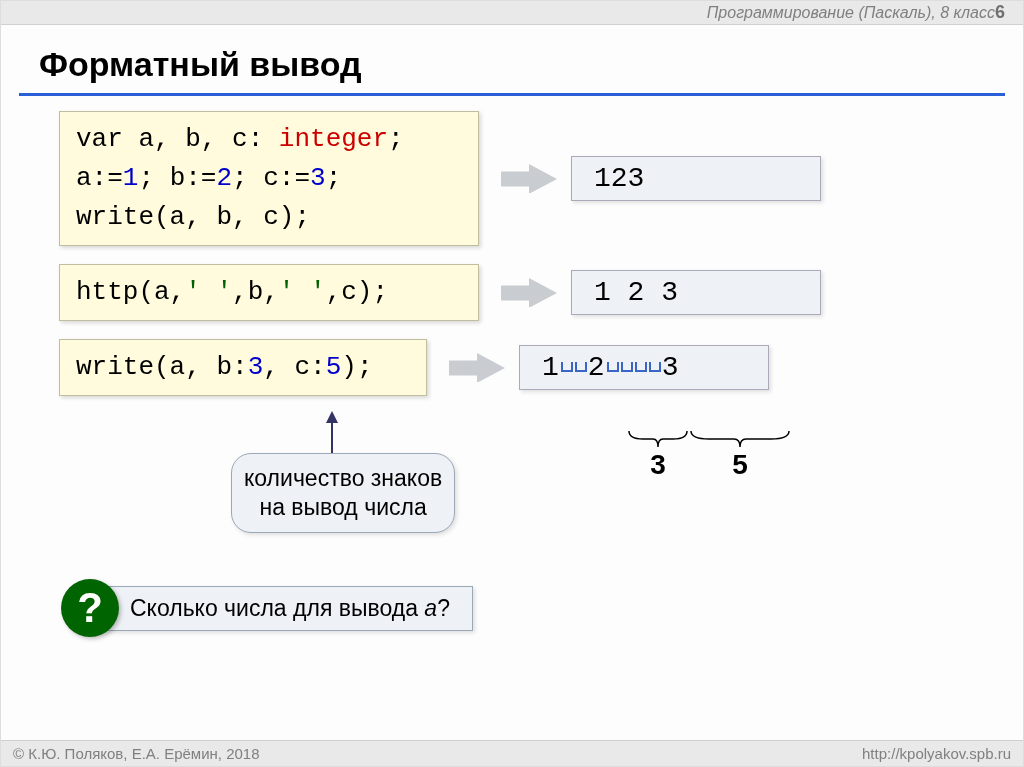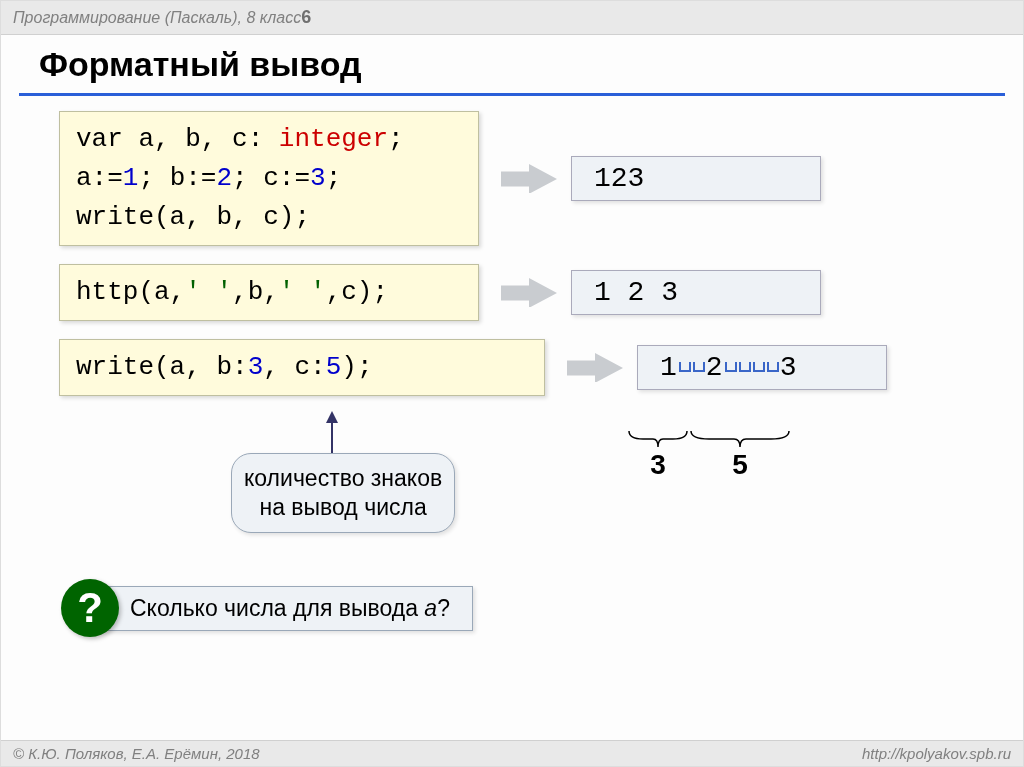--- a/index.html
+++ b/index.html
@@ -8,42 +8,41 @@
     height: 767px;
     background: #fdfdfd;
     font-family: Arial, Helvetica, sans-serif;
     position: relative;
     overflow: hidden;
     border: 1px solid #ddd;
   }
   .header-bar {
     position: absolute;
     top: 0; left: 0; right: 0;
-    height: 34px;
+    height: 24px;
     background: #e9e9e9;
     border-bottom: 1px solid #d0d0d0;
     display: flex;
     align-items: center;
     padding: 0 12px;
     font-style: italic;
     color: #808080;
     font-size: 16px;
-    justify-content: flex-start;
+    justify-content: flex-end;
   }
   .page-num { font-style: normal; font-weight: bold; color: #707070; font-size: 18px; margin-right: 6px;}
   .footer-bar {
     position: absolute;
     bottom: 0; left: 0; right: 0;
     height: 26px;
     background: #e9e9e9;
     border-top: 1px solid #d0d0d0;
     display: flex;
     align-items: center;
     padding: 0 12px;
-    font-style: italic;
     color: #808080;
     font-size: 15px;
     justify-content: space-between;
   }
   .title {
     position: absolute;
     top: 44px;
     left: 38px;
     font-size: 34px;
     font-weight: bold;
@@ -198,21 +197,21 @@
     <div class="code-box" style="width:420px;">
       <span>http(a,</span><span class="k-str">' '</span><span>,b,</span><span class="k-str">' '</span><span>,c);</span>
     </div>
     <svg class="arrow-big" viewBox="0 0 60 32">
       <polygon points="0,8 30,8 30,0 60,16 30,32 30,24 0,24" fill="#c9ccd0"></polygon>
     </svg>
     <div class="out-box">1 2 3</div>
   </div>
 
   <div class="row">
-    <div class="code-box" style="width:486px;">
+    <div class="code-box" style="width:368px;">
       <span>write(a, b:</span><span class="k-num">3</span><span>, c:</span><span class="k-num">5</span><span>);</span>
     </div>
     <svg class="arrow-big" viewBox="0 0 60 32">
       <polygon points="0,8 30,8 30,0 60,16 30,32 30,24 0,24" fill="#c9ccd0"></polygon>
     </svg>
     <div class="out-box" style="letter-spacing:1px; white-space:nowrap;">
       <span>1</span><span class="sp-mark"></span><span class="sp-mark"></span><span>2</span><span class="sp-mark"></span><span class="sp-mark"></span><span class="sp-mark"></span><span class="sp-mark"></span><span>3</span>
     </div>
   </div>
 

